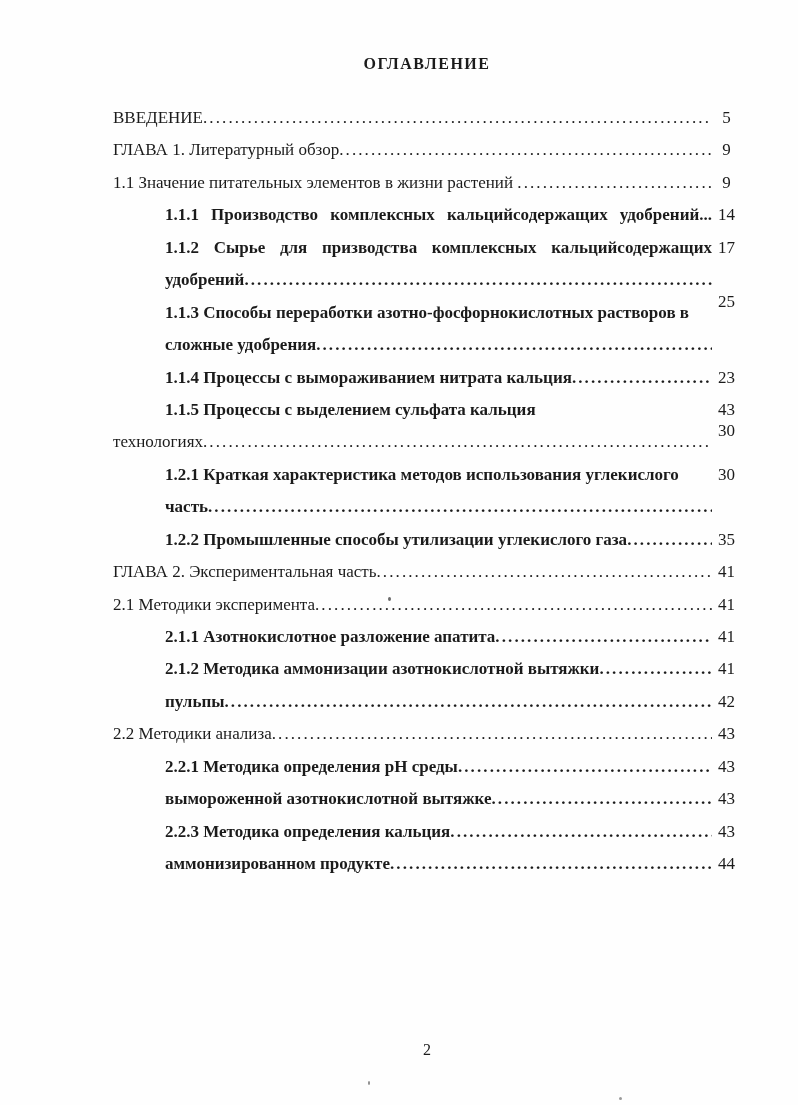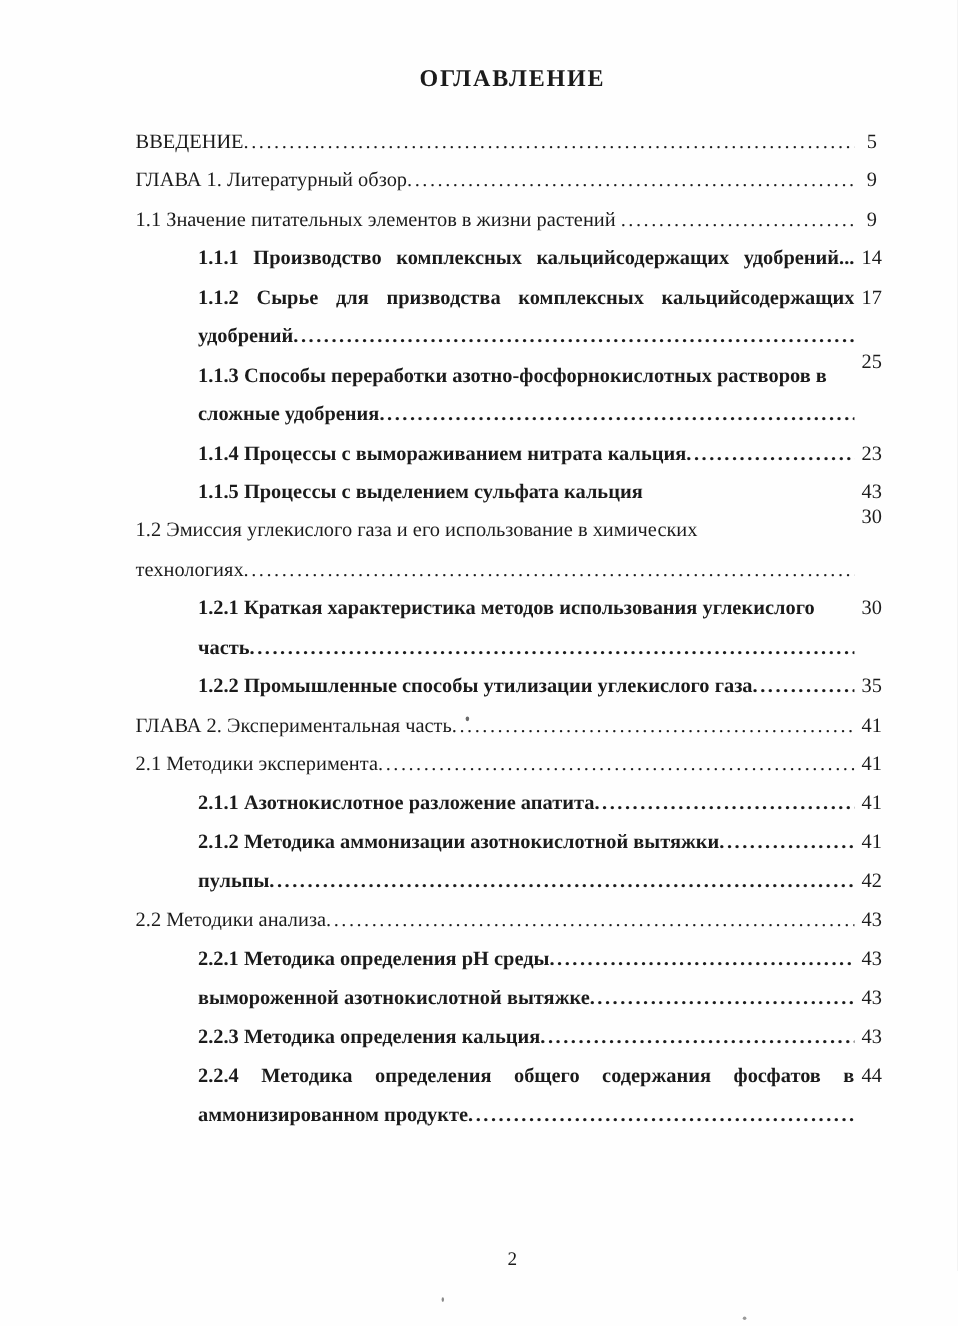--- a/index.html
+++ b/index.html
@@ -13,21 +13,21 @@
     font-family: "Liberation Serif", "DejaVu Serif", serif;
     overflow: hidden;
   }
   .title {
     position: absolute;
     top: 55px;
     left: 113px;
     width: 628px;
     margin: 0;
     text-align: center;
-    font-size: 20px;
+    font-size: 16px;
     font-weight: bold;
     letter-spacing: 1.5px;
   }
   .toc {
     position: absolute;
     top: 102px;
     left: 113px;
     width: 628px;
     font-size: 17px;
   }
@@ -121,21 +121,20 @@
         <div class="pg">23</div>
       </div>
       <div class="entry sub">
         <div class="tb">
           <div class="line"><span>1.1.5 Процессы с выделением сульфата кальция</span></div>
         </div>
         <div class="pg">43</div>
       </div>
       <div class="entry">
         <div class="tb">
-          <div class="line"><span>1.2 Эмиссия углекислого газа и его использование в химических</span></div>
           <div class="line"><span>технологиях</span><span class="dots">............................................................................................................................................................................................................................</span></div>
         </div>
         <div class="pg raised">30</div>
       </div>
       <div class="entry sub">
         <div class="tb">
           <div class="line"><span>1.2.1 Краткая характеристика методов использования углекислого</span></div>
           <div class="line"><span>часть</span><span class="dots">............................................................................................................................................................................................................................</span></div>
         </div>
         <div class="pg">30</div>
@@ -195,21 +194,20 @@
         <div class="pg">43</div>
       </div>
       <div class="entry sub">
         <div class="tb">
           <div class="line"><span>2.2.3 Методика определения кальция</span><span class="dots">............................................................................................................................................................................................................................</span></div>
         </div>
         <div class="pg">43</div>
       </div>
       <div class="entry sub">
         <div class="tb">
-          <div class="line j"><span>2.2.4 Методика определения общего содержания фосфатов в</span></div>
           <div class="line"><span>аммонизированном продукте</span><span class="dots">............................................................................................................................................................................................................................</span></div>
         </div>
         <div class="pg">44</div>
       </div>
     </div>
   <div class="footer-num">2</div>
   <div class="speck s1"></div>
   <div class="speck s2"></div>
   <div class="speck s3"></div>
 </div>

